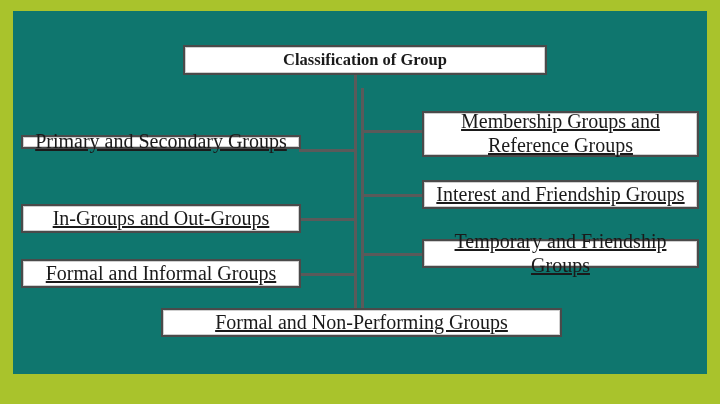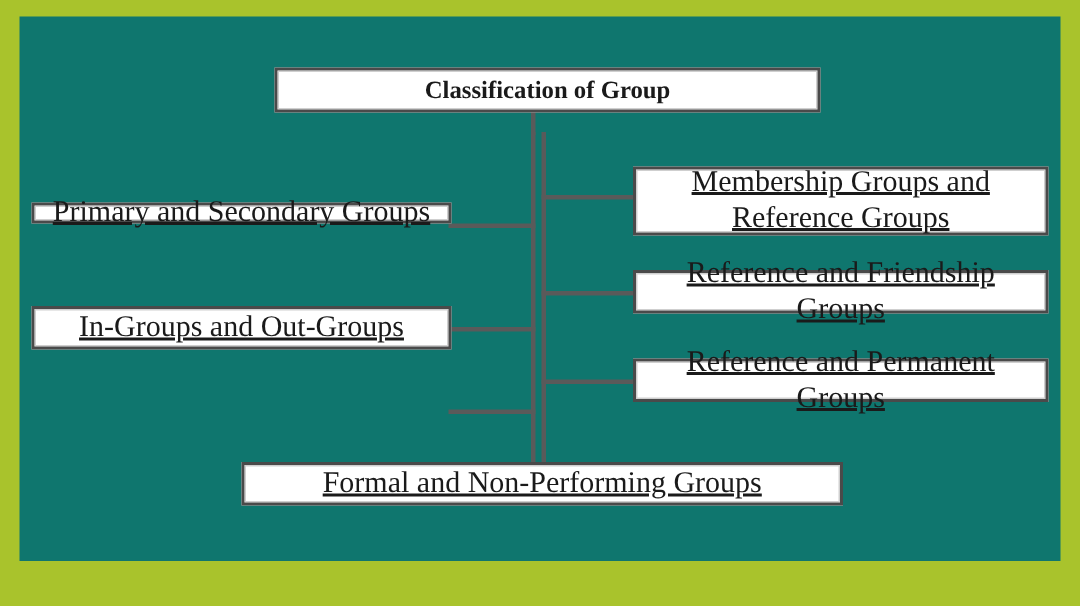--- a/index.html
+++ b/index.html
@@ -92,34 +92,37 @@
     <div class="node" id="node-title" style="left:170px; top:34px; width:364px; height:30px;">
       <span class="txt">Classification of Group</span>
     </div>
 
     <div class="node" style="left:409px; top:100px; width:277px; height:46px;">
       <span class="txt">Membership Groups and
 Reference Groups</span>
     </div>
 
     <div class="node" style="left:409px; top:169px; width:277px; height:29px;">
-      <span class="txt">Reference and Friendship Groups</span>
+      <span class="txt">Interest and Friendship Groups</span>
     </div>
 
     <div class="node" style="left:409px; top:228px; width:277px; height:29px;">
-      <span class="txt">Reference and Permanent Groups</span>
+      <span class="txt">Temporary and Friendship Groups</span>
     </div>
 
     <div class="node" style="left:8px; top:124px; width:280px; height:14px;">
       <span class="txt">Primary and Secondary Groups</span>
     </div>
 
     <div class="node" style="left:8px; top:193px; width:280px; height:29px;">
       <span class="txt">In-Groups and Out-Groups</span>
     </div>
 
+    <div class="node" style="left:8px; top:248px; width:280px; height:29px;">
+      <span class="txt">Formal and Informal Groups</span>
+    </div>
 
     <div class="node" style="left:148px; top:297px; width:401px; height:29px;">
       <span class="txt">Formal and Non-Performing Groups</span>
     </div>
 
   </div>
 </div>
 
 </body></html>

